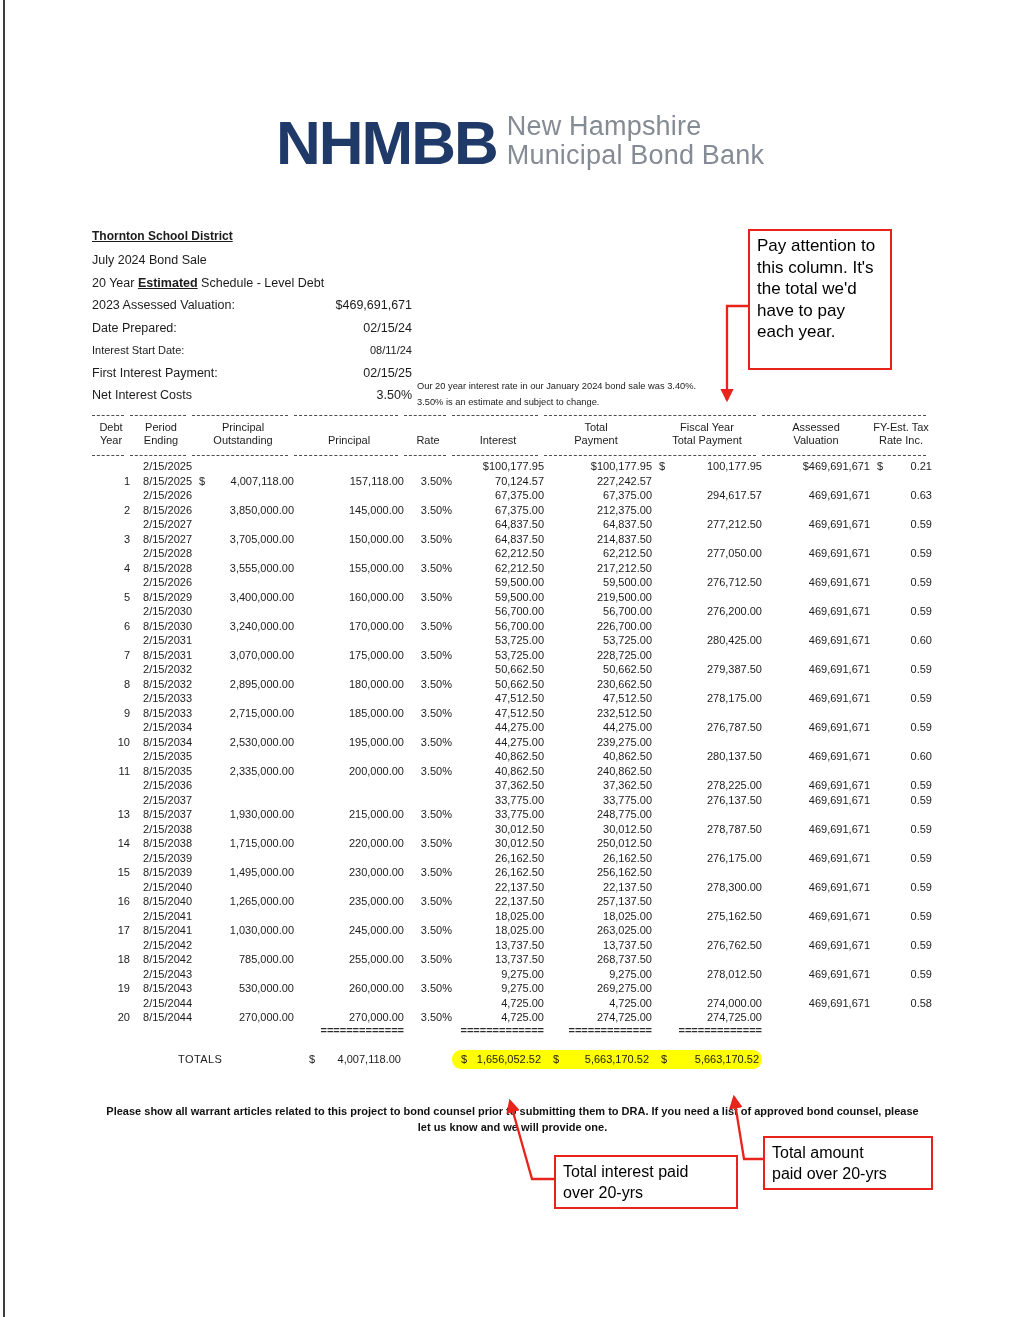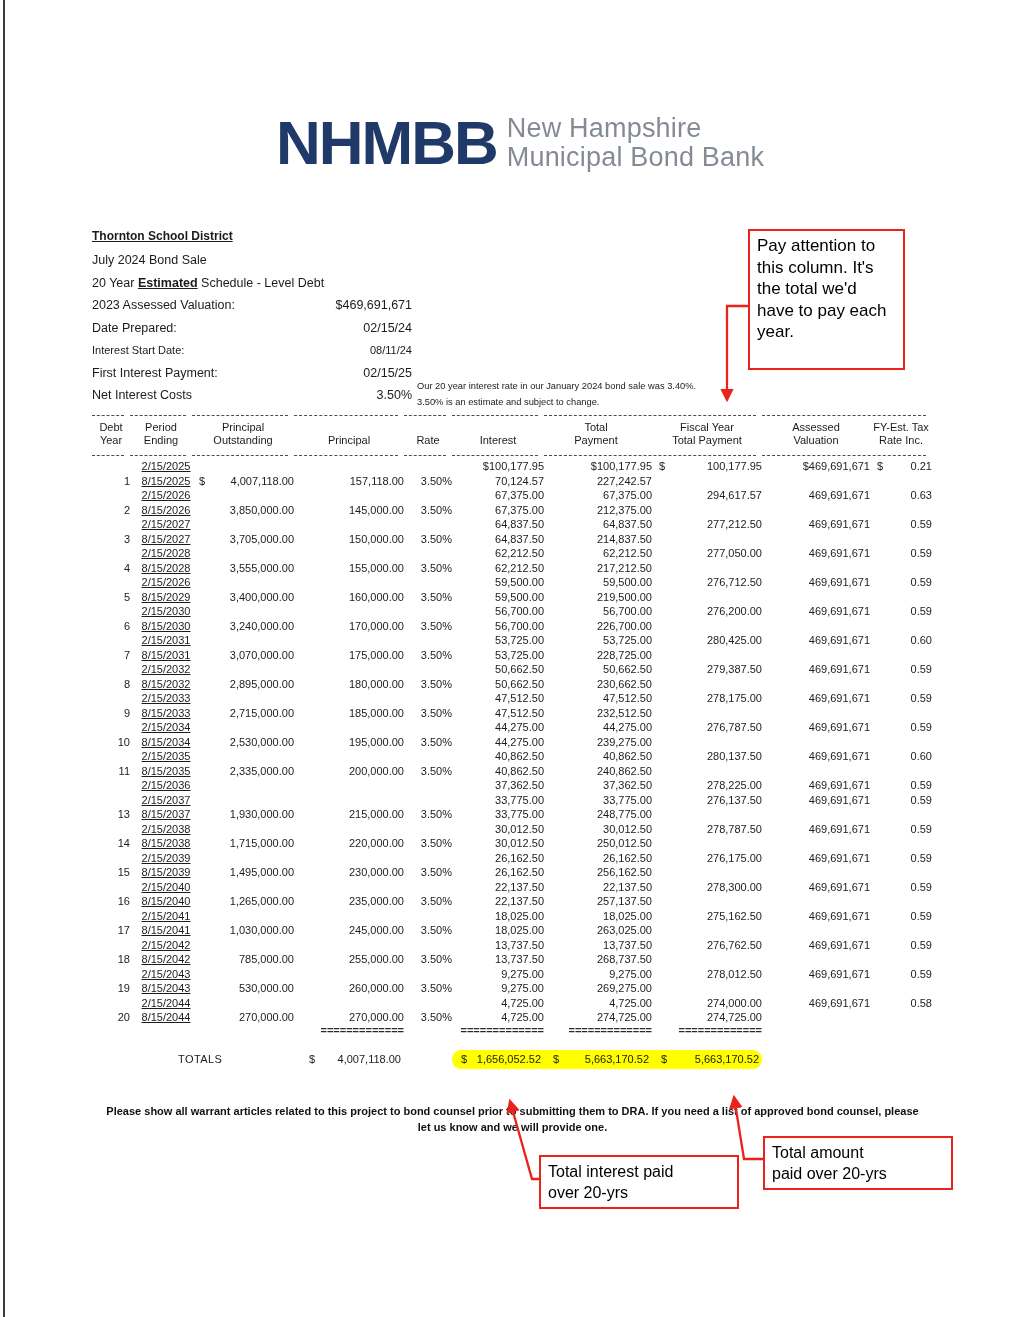--- a/index.html
+++ b/index.html
@@ -1,41 +1,41 @@
 <!DOCTYPE html>
 <html><head>
 <meta charset="utf-8">
 <style>
   html,body{margin:0;padding:0;background:#ffffff;}
   body{font-family:"Liberation Sans","DejaVu Sans",sans-serif;color:#1b1b1b;}
   .page{position:relative;width:1023px;height:1317px;background:#fff;overflow:hidden;}
   .page-edge{position:absolute;left:3px;top:0;width:2px;height:100%;background:#3c3c3c;}
 
   
-  .logo{position:absolute;left:276px;top:112px;display:flex;align-items:center;}
+  .logo{position:absolute;left:276px;top:112px;display:flex;}
   .logo-acronym{font-size:62px;font-weight:800;color:#1f3a68;letter-spacing:-2px;line-height:1;}
   .logo-name{margin-left:10px;font-size:27px;color:#858b94;line-height:1.08;white-space:pre-line;letter-spacing:.2px;}
 
   
   .info{position:absolute;left:92px;top:229px;width:320px;font-size:12.5px;}
   .doc-title{font-size:12px;font-weight:700;text-decoration:underline;margin:0 0 11px 0;}
   .info-line{margin:0 0 9.5px 0;line-height:13px;}
   .info-field{display:flex;justify-content:space-between;margin:0 0 9.5px 0;line-height:13px;}
   .info-field .val{text-align:right;}
   .small-row{font-size:11px;}
   .emph{font-weight:700;text-decoration:underline;}
   .rate-note{position:absolute;left:417px;top:379px;width:315px;font-size:9.3px;line-height:15.5px;color:#222;white-space:pre-line;}
 
   
   .sched{position:absolute;left:92px;top:412px;}
   table{border-collapse:collapse;table-layout:fixed;width:840px;font-size:11px;color:#1c1c1c;}
   td,th{padding:0;overflow:hidden;white-space:nowrap;}
   tbody td{height:14.5px;line-height:14.5px;}
   .cr{text-align:right;}
-  .cp{text-align:center;padding-left:10px;text-decoration:underline;}
+  .cp{text-align:right;padding-left:10px;}
   .cl{text-align:left;padding-left:7px;}
   thead th{font-weight:400;font-size:11px;line-height:13px;white-space:pre-line;vertical-align:bottom;text-align:center;padding:2px 0 5px 0;}
   th.h-right{text-align:center;padding-right:4px;}
   .dash td{padding:3px 0;height:auto;line-height:0;}
   .dash div{border-top:1.5px dashed #4d4d4d;margin-right:6px;height:0;}
   .rulerow td{height:12px;line-height:9px;font-weight:700;color:#2a2a2a;}
   .spacer td{height:13px;line-height:13px;}
   .totalsrow td{height:19px;line-height:19px;}
   .totals-label{padding-left:48px;letter-spacing:.4px;}
   .money{display:flex;justify-content:space-between;padding:0 3px 0 9px;}
@@ -43,24 +43,24 @@
   .hl{background:#ffff00;}
   .hl-first{border-radius:9px 0 0 9px;}
   .hl-last{border-radius:0 9px 9px 0;}
 
   
   .footer-note{position:absolute;left:90px;top:1104px;width:845px;text-align:center;font-weight:700;font-size:11px;line-height:15.5px;white-space:pre-line;color:#111;}
 
   
   .overlay{position:absolute;left:0;top:0;width:1023px;height:1317px;pointer-events:none;}
   .callout{position:absolute;box-sizing:border-box;border:2.5px solid #e8231c;background:#fff;color:#000;padding:4px 7px;}
-  .callout-top{left:748px;top:229px;width:157px;height:141px;font-size:17px;line-height:21.5px;}
+  .callout-top{left:748px;top:229px;width:144px;height:141px;font-size:17px;line-height:21.5px;}
   .callout-sm{font-size:16px;line-height:21px;white-space:pre-line;}
-  .callout-interest{left:539px;top:1155px;width:200px;}
-  .callout-amount{left:763px;top:1136px;width:190px;}
+  .callout-interest{left:554px;top:1155px;width:184px;}
+  .callout-amount{left:763px;top:1136px;width:170px;}
 </style>
 </head>
 <body>
 
 <div class="page">
   <div class="page-edge"></div>
 
   <div class="logo">
     <div class="logo-acronym">NHMBB</div>
     <div class="logo-name">New Hampshire

